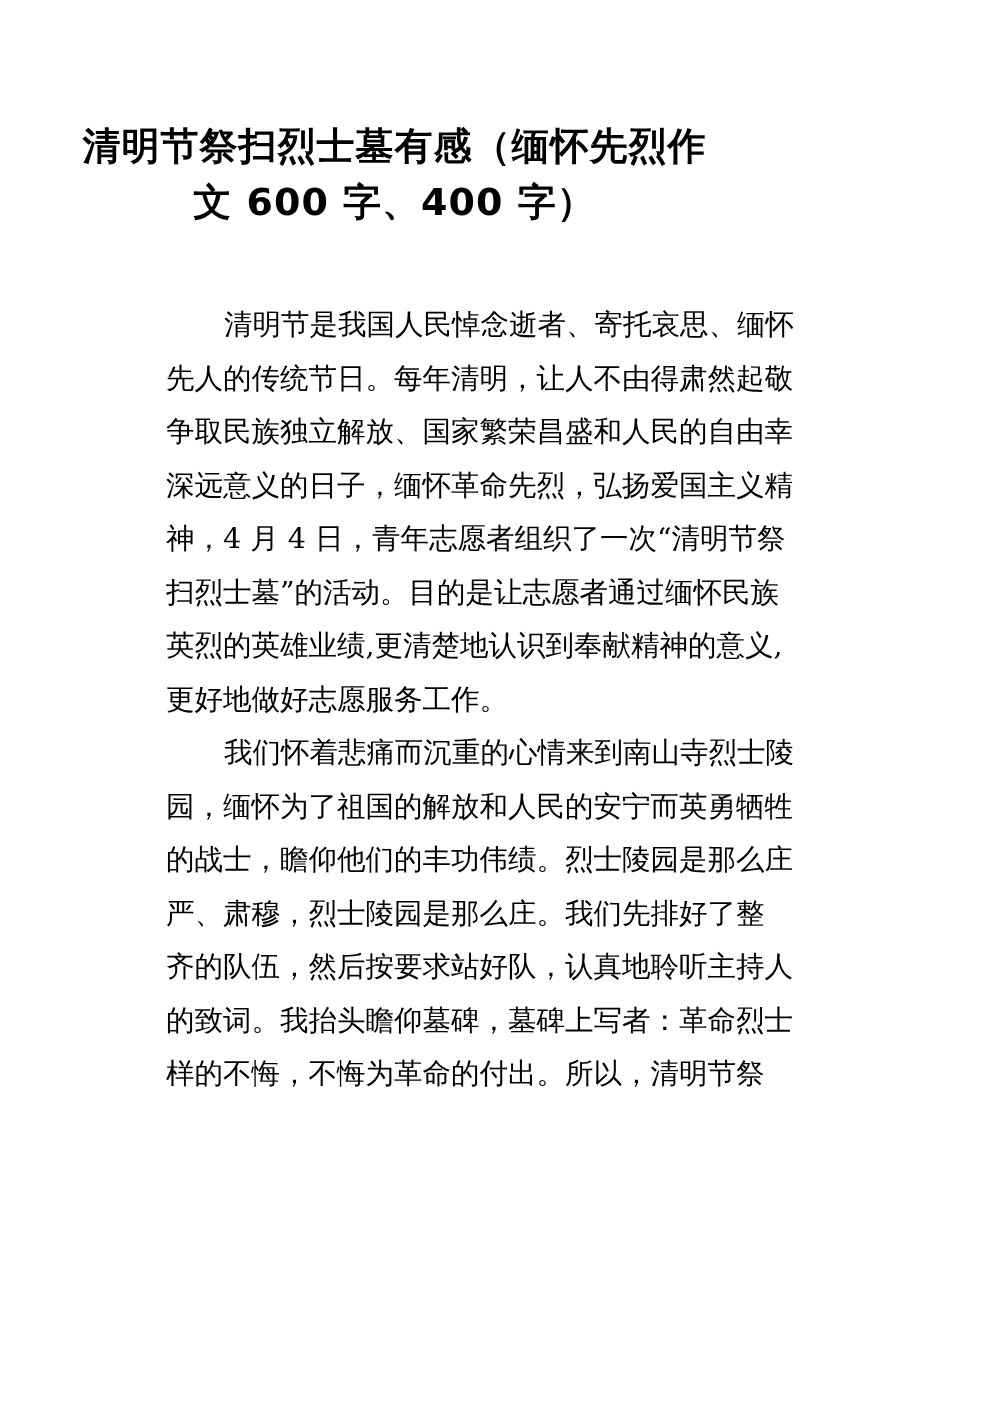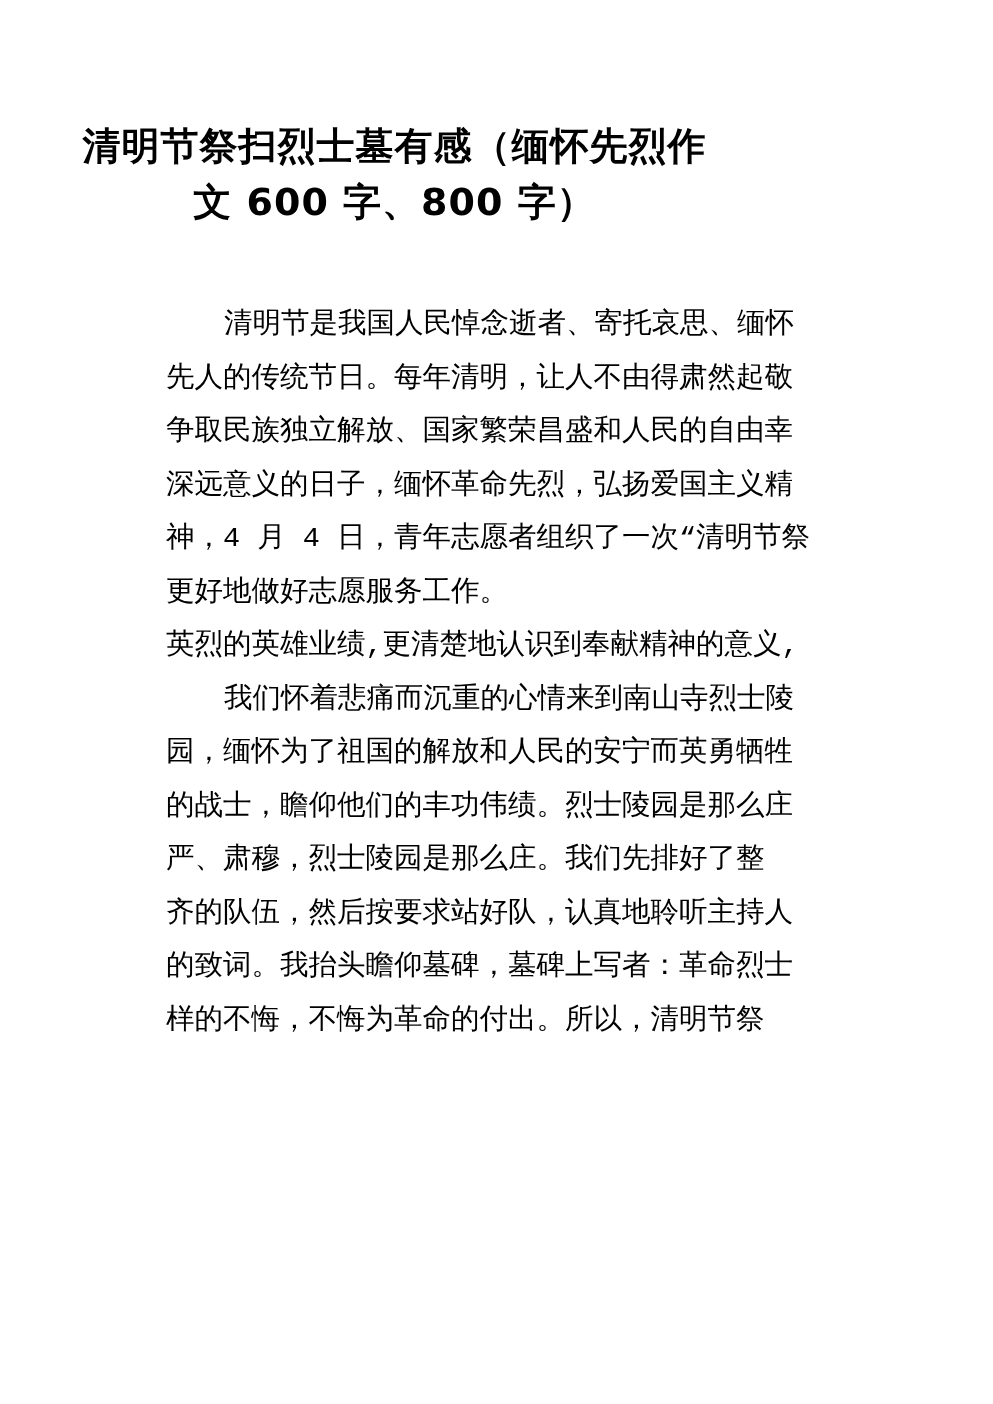--- a/index.html
+++ b/index.html
@@ -46,46 +46,46 @@
       font-size: 28.5px;
       line-height: 53.5px;
     }
     .para {
       margin: 0;
     }
     .line {
       display: block;
       white-space: nowrap;
       height: 53.5px;
-      font-family: Liberation Mono, monospace;
     }
     .indent {
       padding-left: 58px;
     }
   </style>
 </head>
 <body>
 
 <div class="page">
 
   <h1 class="title" style="margin:0;">
     <span class="tline">清明节祭扫烈士墓有感（缅怀先烈作</span>
-    <span class="tline">文 600 字、800 字）</span>
+    <span class="tline">文 600 字、400 字）</span>
   </h1>
 
   <div class="body">
 
     <p class="para">
       <span class="line indent">清明节是我国人民悼念逝者、寄托哀思、缅怀</span>
       <span class="line">先人的传统节日。每年清明，让人不由得肃然起敬</span>
       <span class="line">争取民族独立解放、国家繁荣昌盛和人民的自由幸</span>
       <span class="line">深远意义的日子，缅怀革命先烈，弘扬爱国主义精</span>
       <span class="line">神，4 月 4 日，青年志愿者组织了一次“清明节祭</span>
+      <span class="line">扫烈士墓”的活动。目的是让志愿者通过缅怀民族</span>
+      <span class="line">英烈的英雄业绩,更清楚地认识到奉献精神的意义,</span>
       <span class="line">更好地做好志愿服务工作。</span>
-      <span class="line">英烈的英雄业绩,更清楚地认识到奉献精神的意义,</span>
     </p>
 
     <p class="para">
       <span class="line indent">我们怀着悲痛而沉重的心情来到南山寺烈士陵</span>
       <span class="line">园，缅怀为了祖国的解放和人民的安宁而英勇牺牲</span>
       <span class="line">的战士，瞻仰他们的丰功伟绩。烈士陵园是那么庄</span>
       <span class="line">严、肃穆，烈士陵园是那么庄。我们先排好了整</span>
       <span class="line">齐的队伍，然后按要求站好队，认真地聆听主持人</span>
       <span class="line">的致词。我抬头瞻仰墓碑，墓碑上写者：革命烈士</span>
       <span class="line">样的不悔，不悔为革命的付出。所以，清明节祭</span>

